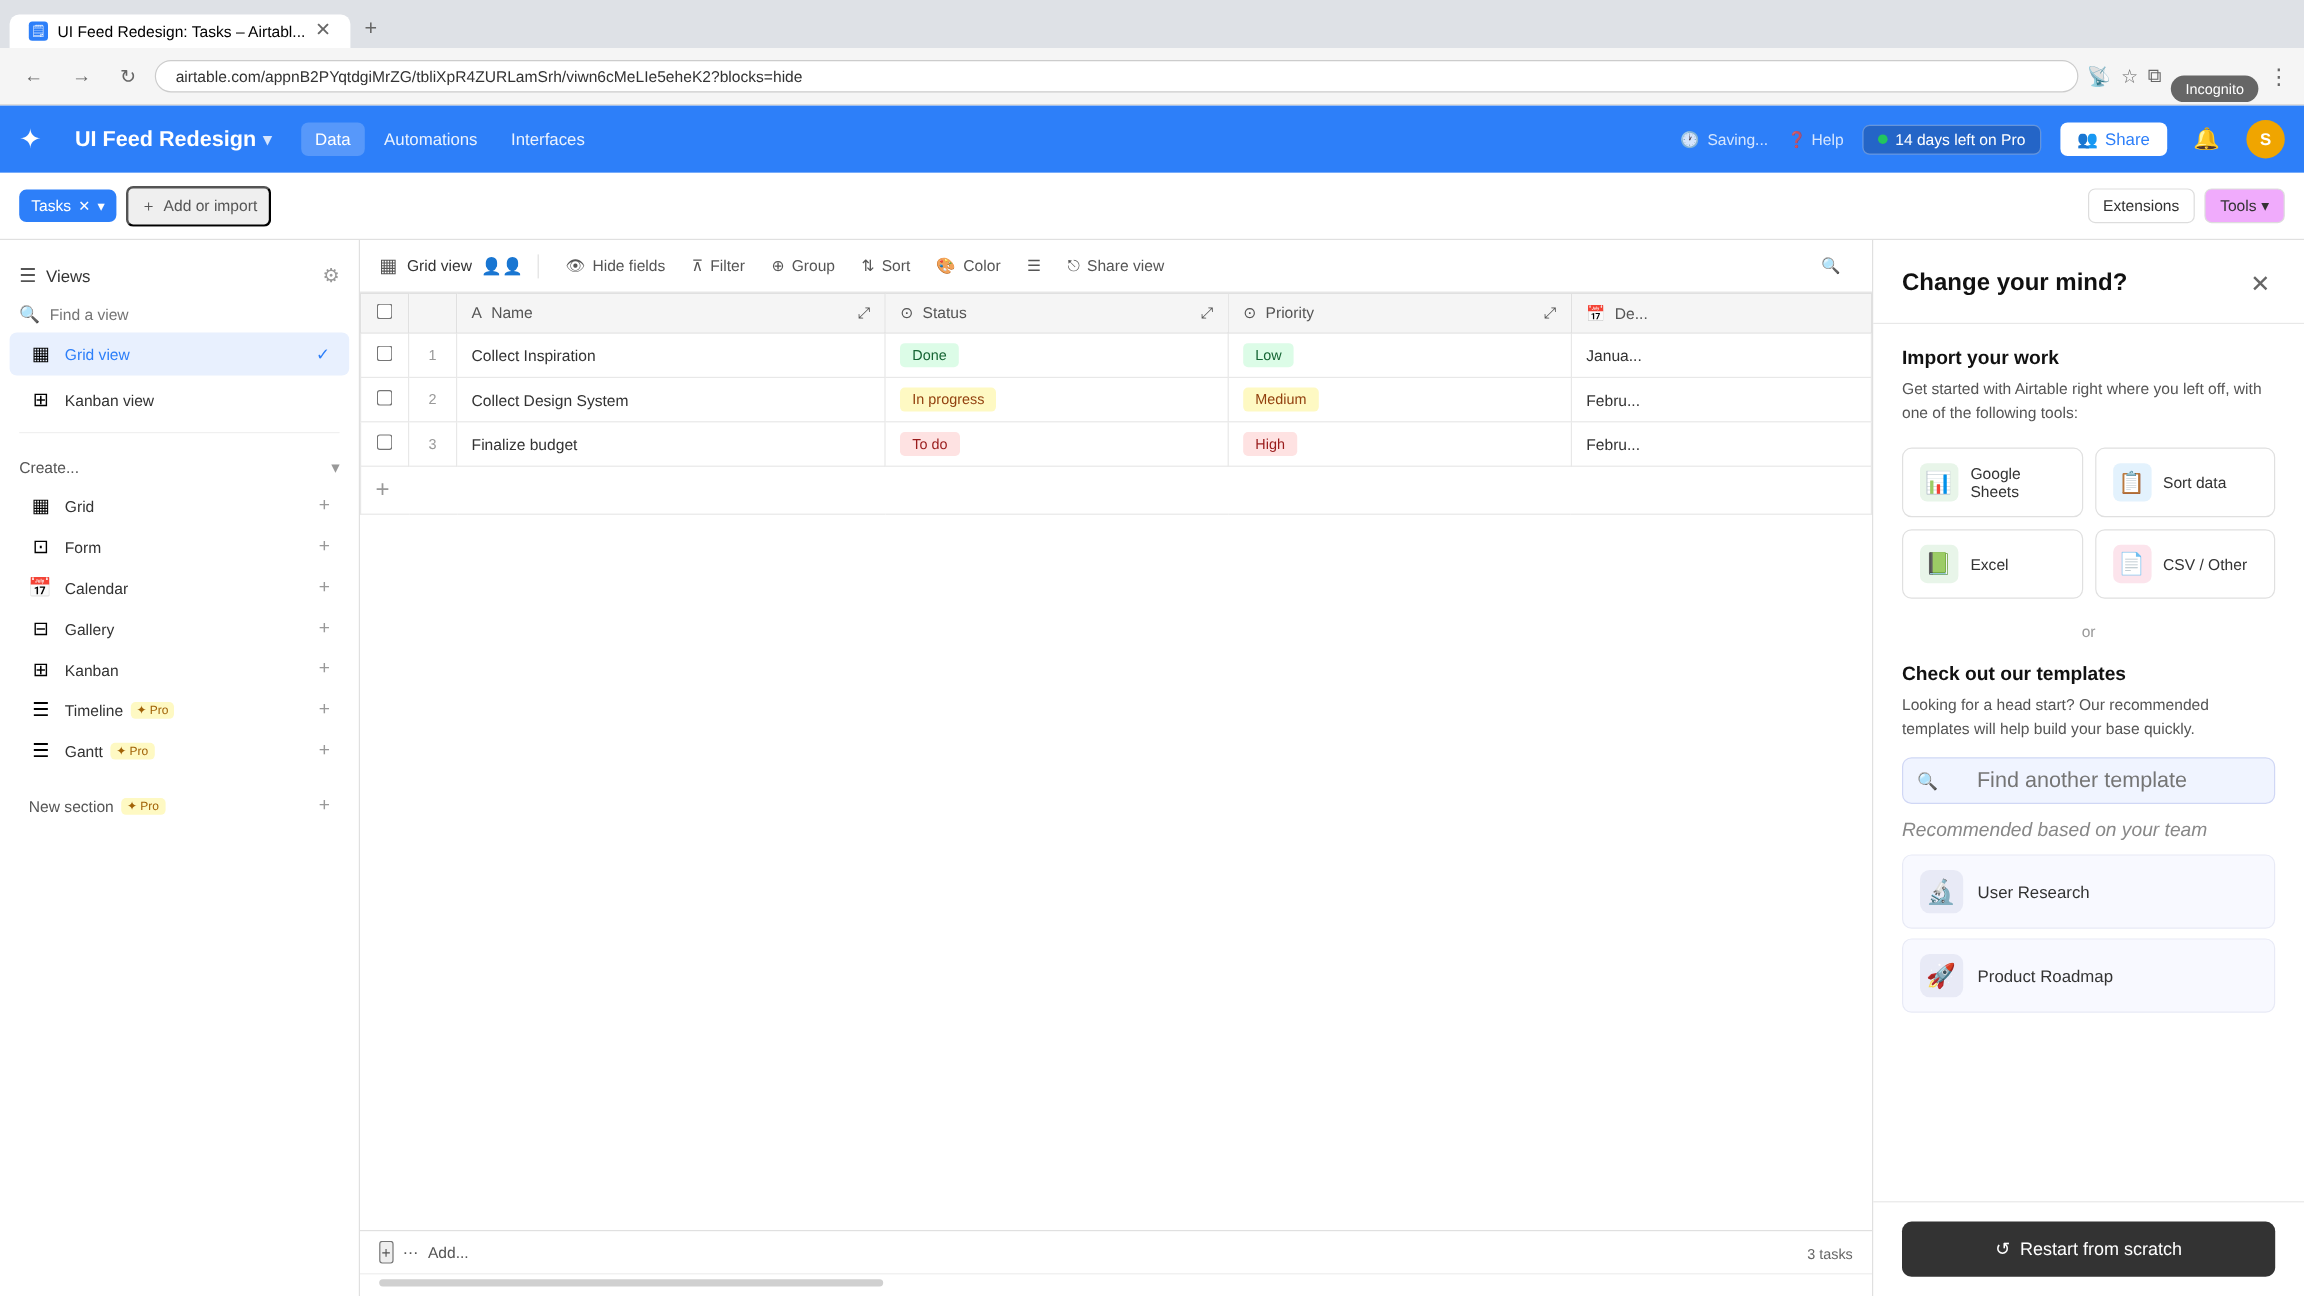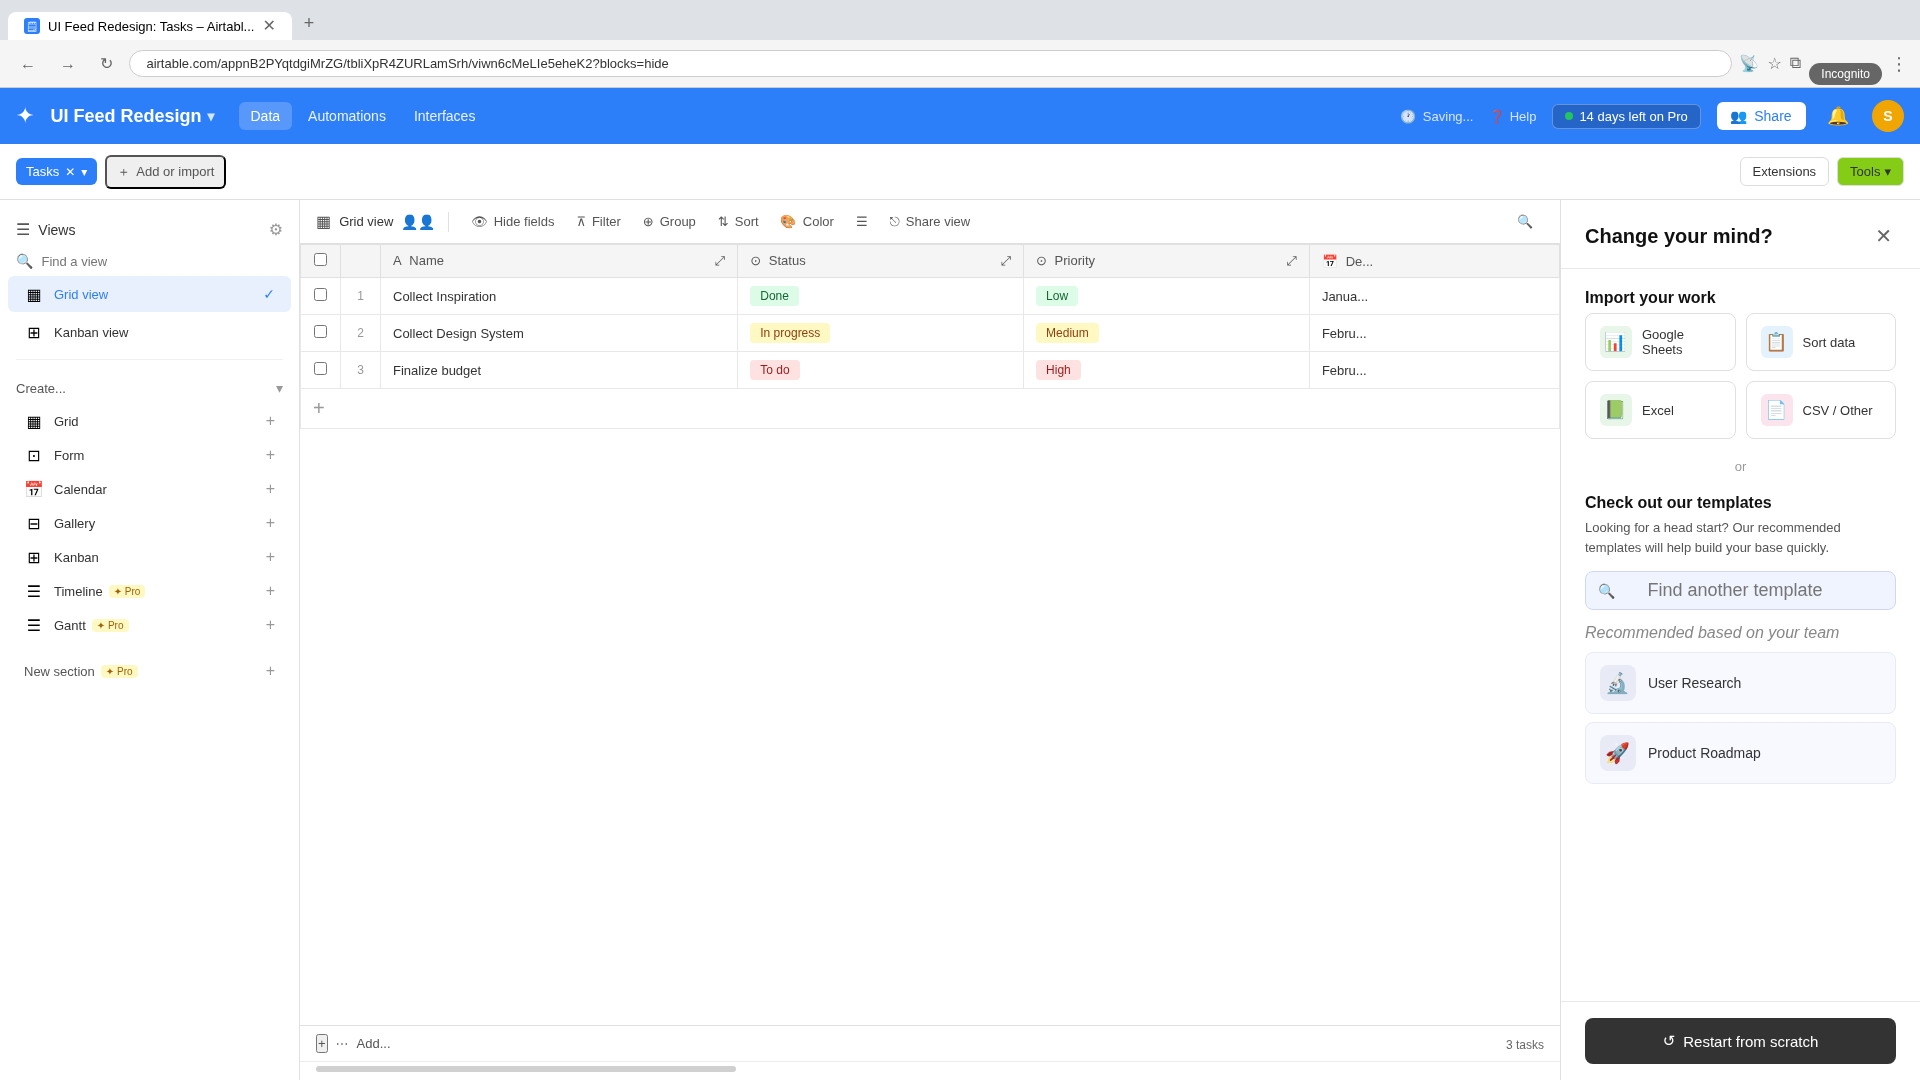--- a/index.html
+++ b/index.html
@@ -18,42 +18,42 @@
     .url-bar { flex: 1; background: white; border: 1px solid #ccc; border-radius: 20px; padding: 5px 16px; font-size: 13px; color: #333; }
     .browser-actions { display: flex; gap: 8px; color: #666; font-size: 16px; }
     .incognito-btn { background: #666; color: white; border: none; border-radius: 12px; padding: 4px 12px; font-size: 12px; cursor: pointer; margin-top: 21px; }
 
     
     .app { background: white; display: flex; flex-direction: column; height: calc(1080px - 88px); width: 1920px; }
 
     
     .app-header { background: #2d7ff9; display: flex; align-items: center; padding: 0 16px; height: 56px; gap: 16px; flex-shrink: 0; }
     .app-logo { color: white; font-size: 22px; cursor: pointer; }
-    .app-title { color: white; font-size: 18px; font-weight: 600; cursor: pointer; display: flex; align-items: center; gap: 6px; }
+    .app-title { color: white; font-size: 18px; font-weight: 600; cursor: pointer; display: flex; align-items: center; gap: 6px; margin-left: 12px; }
     .app-title-chevron { color: rgba(255,255,255,0.8); font-size: 14px; }
     .header-nav { display: flex; gap: 4px; margin-left: 8px; }
     .header-nav-item { color: rgba(255,255,255,0.9); padding: 6px 12px; border-radius: 6px; cursor: pointer; font-size: 14px; }
     .header-nav-item.active { background: rgba(255,255,255,0.2); color: white; font-weight: 500; }
     .header-spacer { flex: 1; }
     .header-saving { display: flex; align-items: center; gap: 6px; color: rgba(255,255,255,0.8); font-size: 13px; }
     .header-help { display: flex; align-items: center; gap: 4px; color: rgba(255,255,255,0.8); font-size: 13px; cursor: pointer; }
     .pro-badge { background: rgba(0,0,0,0.2); border: 1px solid rgba(255,255,255,0.3); color: white; padding: 4px 12px; border-radius: 6px; font-size: 13px; display: flex; align-items: center; gap: 6px; cursor: pointer; }
     .pro-dot { width: 8px; height: 8px; background: #22c55e; border-radius: 50%; }
     .share-btn { background: white; color: #2d7ff9; border: none; border-radius: 6px; padding: 6px 14px; font-size: 14px; font-weight: 500; cursor: pointer; display: flex; align-items: center; gap: 6px; }
     .header-icon-btn { background: none; border: none; color: white; cursor: pointer; padding: 6px; font-size: 18px; }
     .avatar { width: 32px; height: 32px; background: #f0a500; border-radius: 50%; display: flex; align-items: center; justify-content: center; color: white; font-weight: 600; font-size: 14px; cursor: pointer; }
 
     
     .sub-toolbar { background: white; display: flex; align-items: center; padding: 0 16px; height: 56px; border-bottom: 1px solid #e0e0e0; flex-shrink: 0; gap: 8px; }
     .view-tab { display: flex; align-items: center; gap: 6px; padding: 6px 10px; background: #2d7ff9; color: white; border-radius: 6px; font-size: 13px; cursor: pointer; }
     .view-tab-chevron { font-size: 12px; }
     .add-import-btn { display: flex; align-items: center; gap: 6px; color: #555; font-size: 13px; cursor: pointer; padding: 6px 10px; border-radius: 6px; }
     .sub-spacer { flex: 1; }
     .extensions-btn { background: white; border: 1px solid #ddd; color: #333; padding: 6px 12px; border-radius: 6px; font-size: 13px; cursor: pointer; }
-    .tools-btn { background: #84cc16; border: 1px solid #ddd; color: #333; padding: 6px 12px; border-radius: 6px; font-size: 13px; cursor: pointer; display: flex; align-items: center; gap: 4px; }
+    .tools-btn { background: #f0abfc; border: 1px solid #ddd; color: #333; padding: 6px 12px; border-radius: 6px; font-size: 13px; cursor: pointer; display: flex; align-items: center; gap: 4px; }
 
     
     .main-content { display: flex; flex: 1; overflow: hidden; }
 
     
     .sidebar { width: 300px; background: white; border-right: 1px solid #e0e0e0; display: flex; flex-direction: column; flex-shrink: 0; padding: 12px 0; }
     .sidebar-views-header { display: flex; align-items: center; padding: 8px 16px; gap: 8px; }
     .views-label { font-size: 14px; font-weight: 500; color: #333; flex: 1; }
     .sidebar-search { display: flex; align-items: center; gap: 8px; padding: 6px 16px; }
     .sidebar-search input { flex: 1; border: none; outline: none; font-size: 13px; color: #666; }
@@ -431,20 +431,21 @@
 
       <div class="panel">
         <div class="panel-header">
           <span class="panel-title">Change your mind?</span>
           <button class="panel-close">✕</button>
         </div>
 
         <div class="panel-body">
           <div>
             <div class="panel-section-title">Import your work</div>
+            <div class="panel-section-desc">Get started with Airtable right where you left off, with one of the following tools:</div>
 
             <div class="import-grid">
               <div class="import-item">
                 <div class="import-icon import-icon-sheets">📊</div>
                 <span class="import-label">Google Sheets</span>
               </div>
               <div class="import-item">
                 <div class="import-icon import-icon-paste">📋</div>
                 <span class="import-label">Sort data</span>
               </div>

